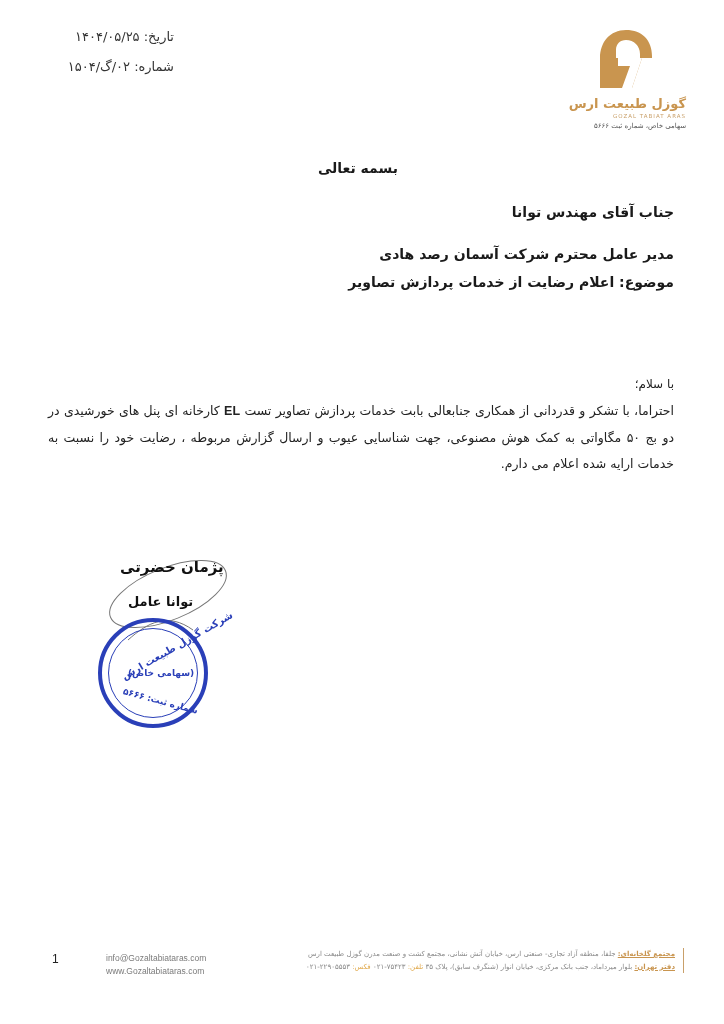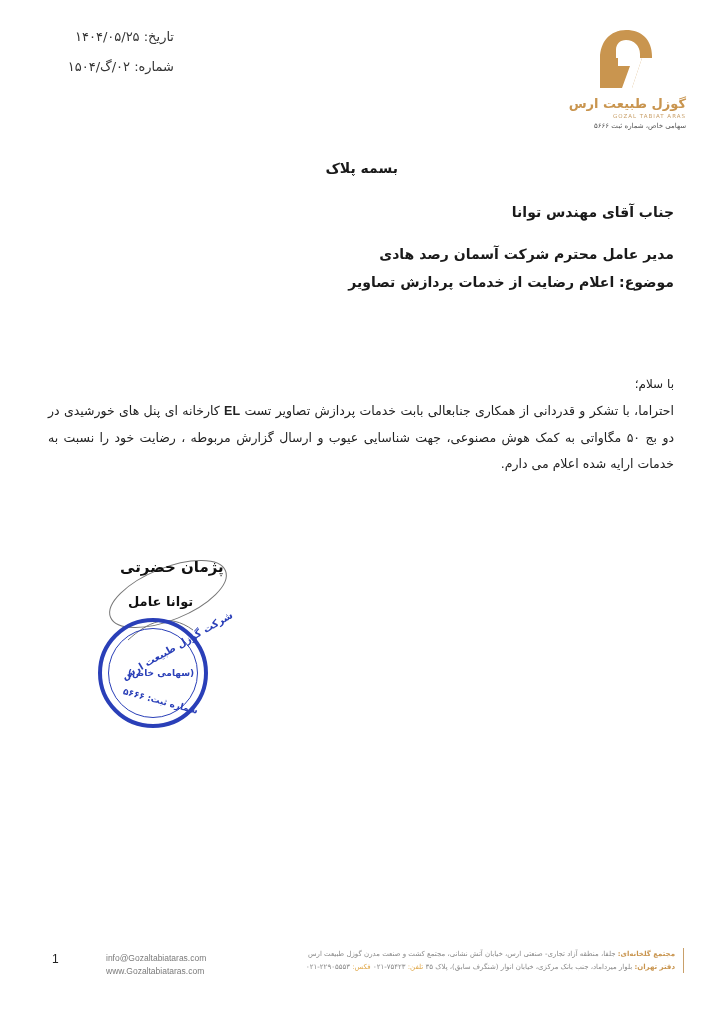--- a/index.html
+++ b/index.html
@@ -23,42 +23,42 @@
   .sig-title { position:absolute; left:38px; top:42px; font-size:13px; font-weight:bold; color:#111; white-space:nowrap; }
   .stamp { position:absolute; left:8px; top:66px; width:110px; height:110px; border:4px solid #2a3fb8; border-radius:50%; box-sizing:border-box; }
   .stamp-inner { position:absolute; left:6px; top:6px; right:6px; bottom:6px; border:1.5px solid #2a3fb8; border-radius:50%; }
   .stamp-t1 { position:absolute; left:12px; top:18px; font-size:10px; font-weight:bold; color:#2a3fb8; transform:rotate(-30deg); white-space:nowrap; }
   .stamp-t2 { position:absolute; left:26px; top:46px; font-size:9px; font-weight:bold; color:#2a3fb8; white-space:nowrap; }
   .stamp-t3 { position:absolute; left:20px; top:74px; font-size:9px; font-weight:bold; color:#2a3fb8; transform:rotate(15deg); white-space:nowrap; }
   .scribble { position:absolute; left:8px; top:0; }
   .page-num { position:absolute; left:52px; top:952px; font-size:12px; color:#222; font-family:"Liberation Sans", sans-serif; }
   .contacts-web { position:absolute; left:106px; top:952px; font-size:8.5px; color:#7a7a7a; line-height:13px; font-family:"Liberation Sans", sans-serif; }
   .footer { position:absolute; right:40px; top:948px; width:440px; font-size:7px; line-height:12.5px; color:#888; text-align:right; padding-right:8px; border-right:1.5px solid #c9a06a; white-space:nowrap; }
-  .footer .lbl { color:#c9954f; font-weight:bold; }
+  .footer .lbl { color:#c9954f; font-weight:bold;text-decoration:underline; }
   .footer .lbl2 { color:#e0a84a;margin-top:15px; }
 </style>
 </head>
 <body>
 
 <div class="meta rtl">
   <div>تاریخ: ۱۴۰۴/۰۵/۲۵</div>
   <div>شماره: ۰۲/گ/۱۵۰۴</div>
 </div>
 
 <div class="logo">
   <svg width="56" height="62" viewBox="0 0 56 62">
     <path d="M28 2 C12 2 2 14 2 30 L2 60 L34 60 L44 30 L18 30 L18 22 C18 16 22 12 28 12 C36 12 42 18 42 26 L42 30 L54 30 L54 60 L54 28 C54 12 44 2 28 2 Z" fill="#c9954f"></path>
     <path d="M20 30 L44 30 L34 60 L24 60 L32 38 L20 38 Z" fill="#ffffff"></path>
   </svg>
   <div class="logo-fa rtl">گوزل طبیعت ارس</div>
   <div class="logo-en">GOZAL TABIAT ARAS</div>
   <div class="logo-reg rtl">سهامی خاص، شماره ثبت ۵۶۶۶</div>
 </div>
 
-<div class="heading rtl">بسمه پلاک</div>
+<div class="heading rtl">بسمه تعالی</div>
 <div class="addr addr1 rtl">جناب آقای مهندس توانا</div>
 <div class="addr addr2 rtl">مدیر عامل محترم شرکت آسمان رصد هادی</div>
 <div class="addr addr3 rtl">موضوع:  اعلام رضایت از خدمات پردازش تصاویر</div>
 
 <div class="greeting rtl">با سلام؛</div>
 <div class="body-text rtl"><span>احتراما، با تشکر و قدردانی از همکاری جنابعالی بابت خدمات پردازش تصاویر تست </span><span class="el">EL</span><span>  کارخانه ای پنل های خورشیدی در دو بج ۵۰ مگاواتی  به کمک هوش مصنوعی، جهت شناسایی عیوب و ارسال گزارش مربوطه ،  رضایت خود را نسبت به خدمات ارایه شده اعلام می دارم.</span></div>
 
 <div class="sig">
   <svg class="scribble" width="140" height="120" viewBox="0 0 140 120">
     <ellipse cx="70" cy="42" rx="62" ry="26" transform="rotate(-22 70 42)" fill="none" stroke="#777" stroke-width="1"></ellipse>

